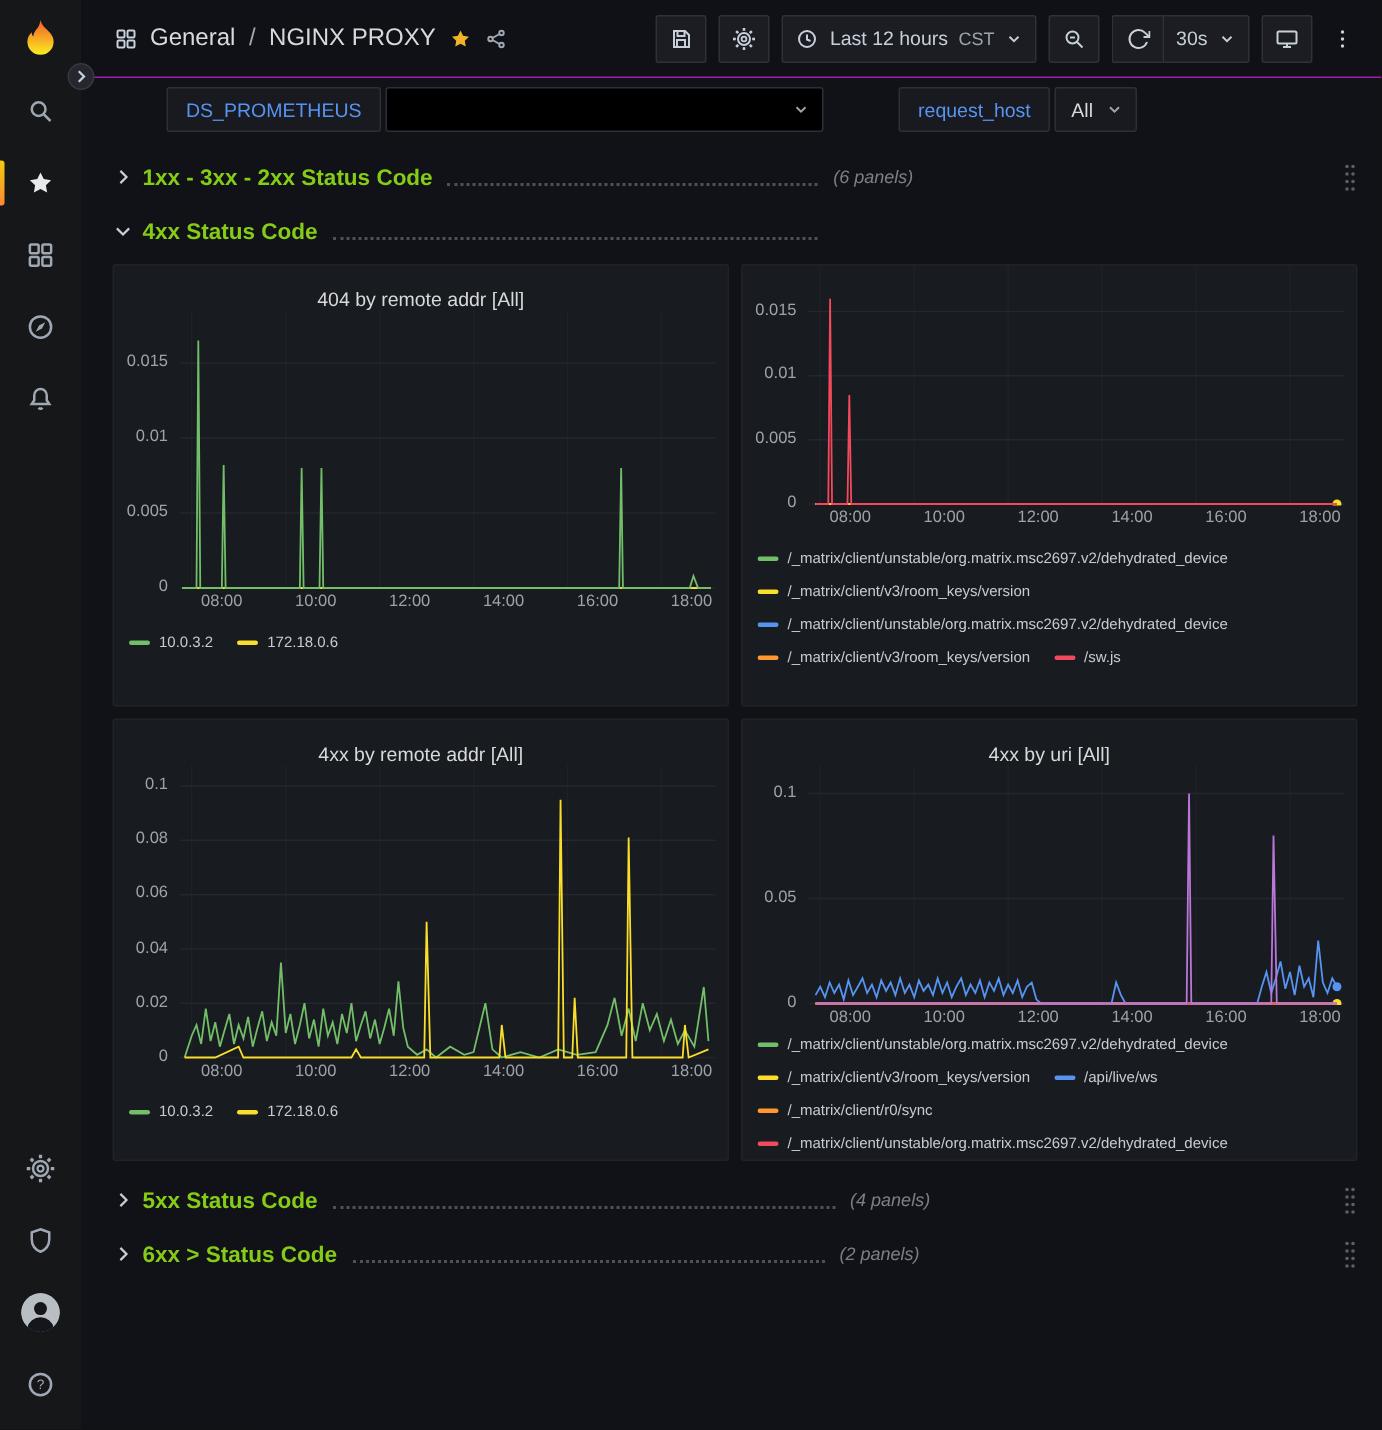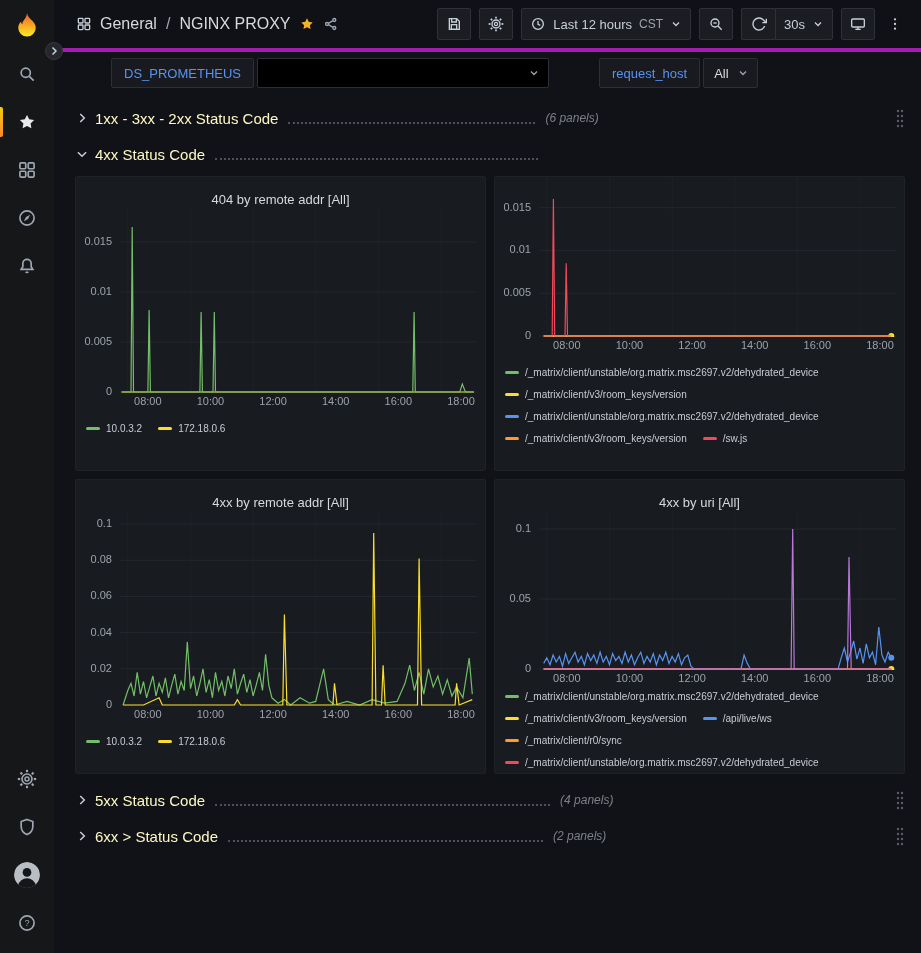--- a/index.html
+++ b/index.html
@@ -35,21 +35,21 @@
     position: absolute; left: 45px; top: 42px; width: 18px; height: 18px; border-radius: 50%;
     background: #26272e; border: 1px solid #37393f; color: #c7d0d9;
     display: flex; align-items: center; justify-content: center; cursor: pointer; z-index: 20;
   }
 
   
   .main { flex: 1; display: flex; flex-direction: column; min-width: 0; }
 
   
   .topnav {
-    height: 52px; background: #101116; border-bottom: 4px solid #a21caf;
+    height: 52px; background: #101116; border-bottom: 1px solid #a21caf;
     display: flex; align-items: center; padding: 0 14px 0 22px; gap: 8px;
   }
   .nav-left { display: flex; align-items: center; gap: 8px; font-size: 16px; color: #d8d9da; }
   .nav-left .crumb { cursor: pointer; }
   .nav-sep { color: #9fa7b3; padding: 0 1px; }
   .nav-right { margin-left: auto; display: flex; align-items: center; gap: 8px; }
   .tbtn {
     height: 32px; min-width: 34px; padding: 0 8px; background: #1b1d23;
     border: 1px solid #2e3138; border-radius: 2px; color: #c7d0d9;
     display: inline-flex; align-items: center; justify-content: center; gap: 7px;
@@ -74,21 +74,21 @@
     background: #181a20; border: 1px solid #2c2f36; border-radius: 2px;
     color: #d8d9da; font-size: 13px; cursor: pointer;
   }
   .var-select.black { background: #000; width: 292px; justify-content: space-between; }
   .var-select .chev { color: #9fa7b3; }
 
   
   .dashboard { flex: 1; padding: 10px 16px 0 21px; overflow: hidden; }
   .dash-row { display: flex; align-items: center; height: 28px; margin-bottom: 8px; cursor: pointer; }
   .dash-row .row-chev { color: #c7d0d9; display: flex; margin-right: 6px; }
-  .row-title { font-size: 15px; font-weight: 400; color: #fef9c3; white-space: nowrap; }
+  .row-title { font-size: 15px; font-weight: 700; color: #84cc16; white-space: nowrap; }
   .row-dots { border-bottom: 2px dotted #4c505a; transform: translateY(5px); margin-left: 10px; height: 0; }
   .row-count { margin-left: 10px; font-size: 12px; font-style: italic; color: #7b8087; white-space: nowrap; }
   .row-drag { margin-left: auto; color: #5a5e66; display: flex; cursor: grab; }
 
   .panels { display: grid; grid-template-columns: 1fr 1fr; grid-auto-rows: 295px; gap: 8px; margin: 2px 0 12px; }
   .panel {
     background: #181b1f; border: 1px solid #202226; border-radius: 2px;
     display: flex; flex-direction: column; overflow: hidden;
   }
   .panel-header { height: 30px; display: flex; align-items: flex-end; justify-content: center; cursor: pointer; flex: 0 0 30px; }

